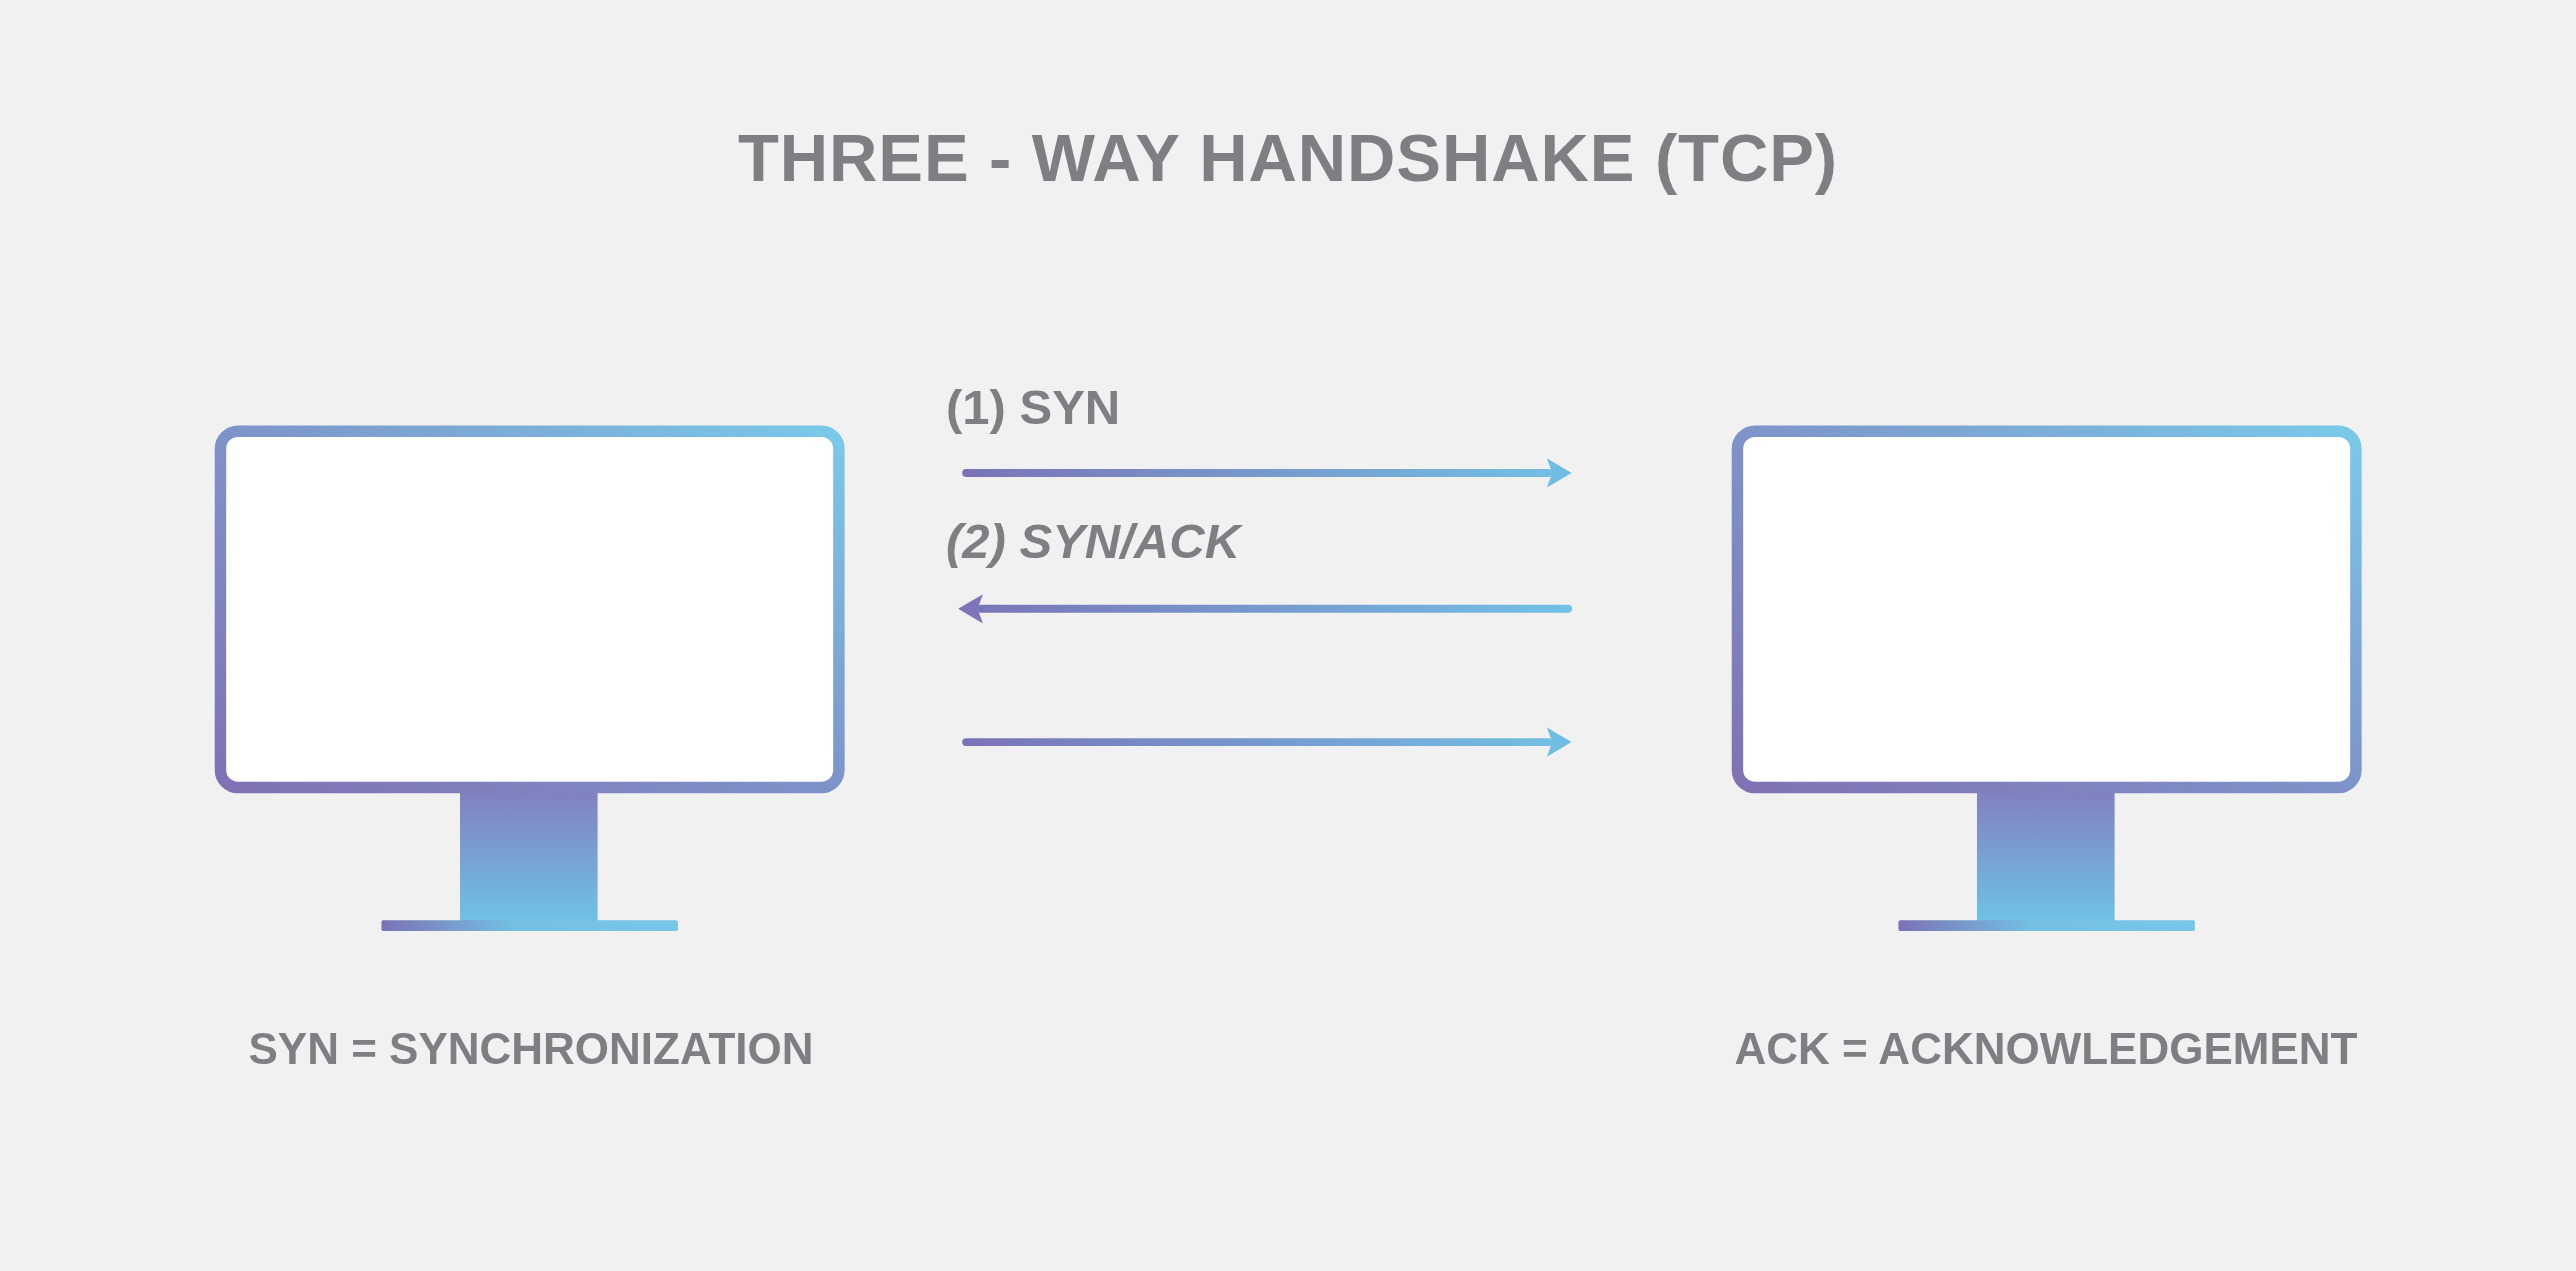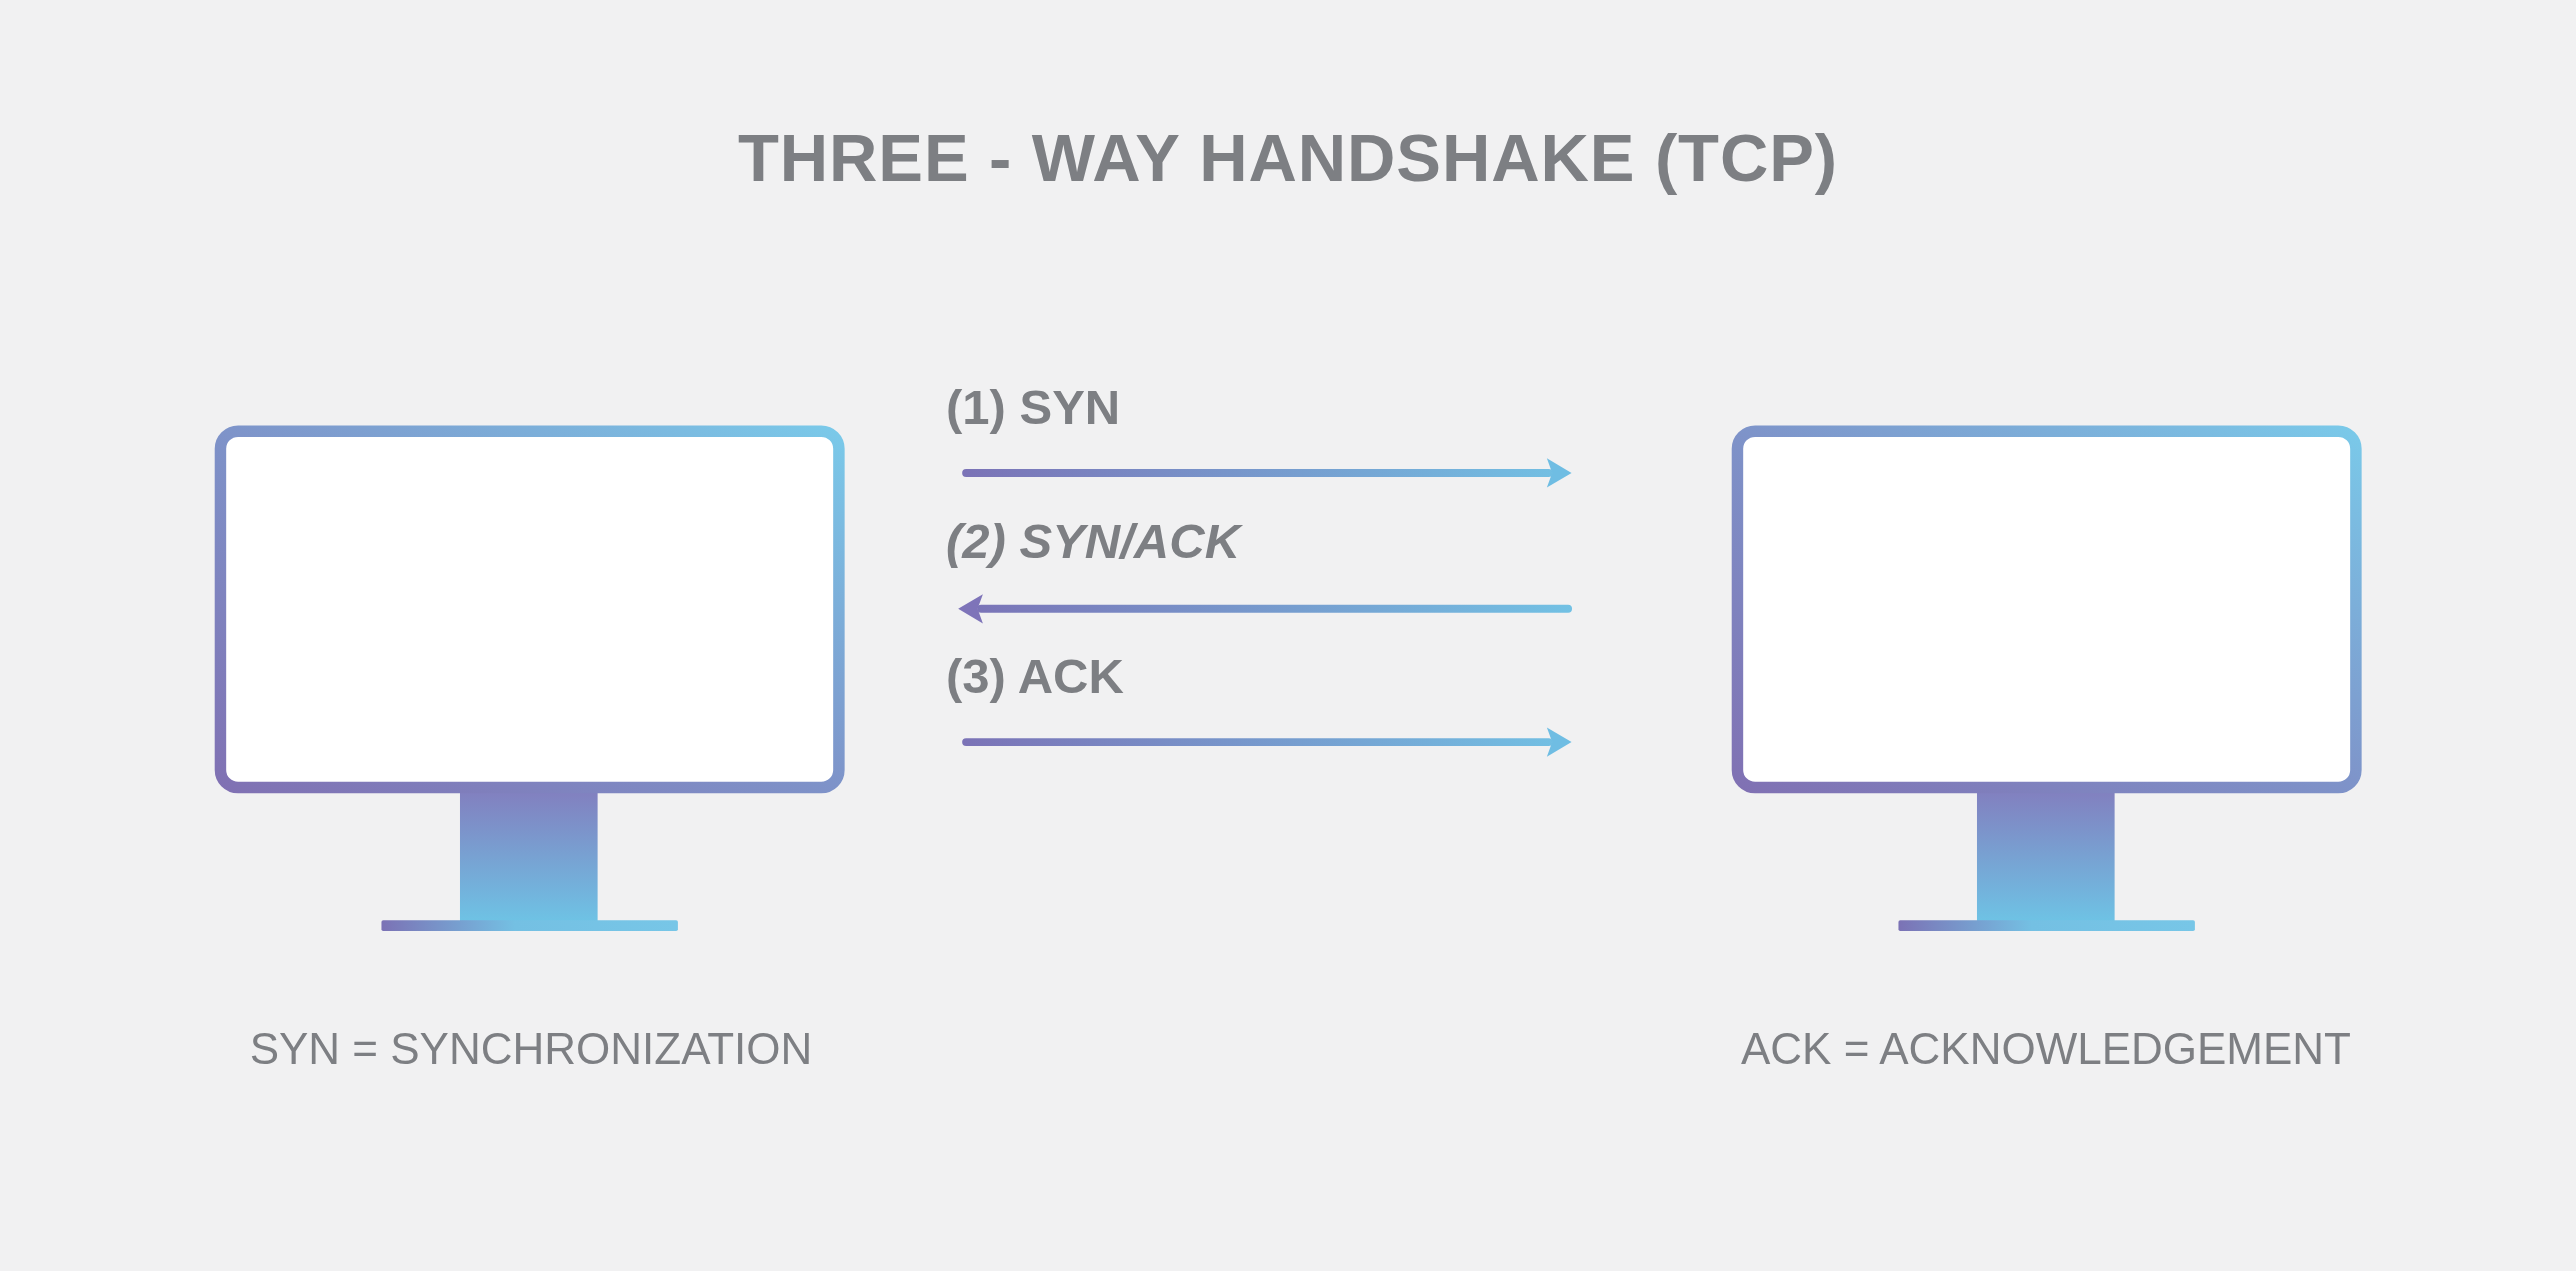--- a/index.html
+++ b/index.html
@@ -57,21 +57,21 @@
   .step-label-1 { top: 383px; }
   .step-label-2 { top: 517px; font-style: italic; }
   .step-label-3 { top: 652px; }
   .caption {
     position: absolute;
     top: 1027px;
     width: 630px;
     text-align: center;
     font-size: 44px;
     line-height: 44px;
-    font-weight: 400;
+    font-weight: 700;
     color: #7d7f83;
     white-space: nowrap;
   }
   .caption-left  { left: 216px; }
   .caption-right { left: 1731px; }
 </style>
 </head>
 <body>
 
 <div class="canvas">
@@ -141,19 +141,18 @@
     </g>
 
     <g>
       <line x1="16" y1="341" x2="676" y2="341" stroke="url(#shaftGrad)" stroke-width="9" stroke-linecap="round"></line>
       <polygon points="702,341 674,324.5 680,341 674,357.5" fill="#6fbde3"></polygon>
     </g>
   </svg>
 
   <div class="step-label step-label-1">(1) SYN</div>
   <div class="step-label step-label-2">(2) SYN/ACK</div>
-  <div class="step-label step-label-3">(3) ACK</div>
 
   <div class="caption caption-left">SYN = SYNCHRONIZATION</div>
   <div class="caption caption-right">ACK = ACKNOWLEDGEMENT</div>
 
 </div>
 
 
 </body></html>

